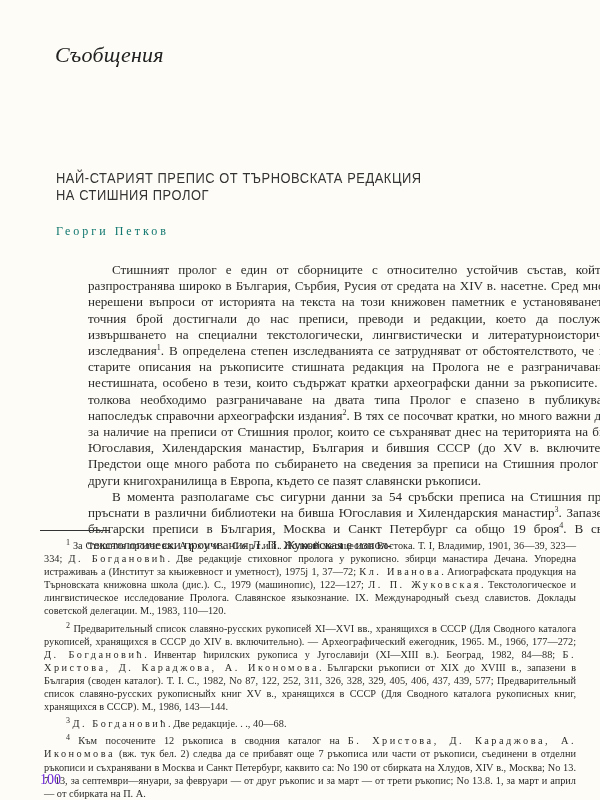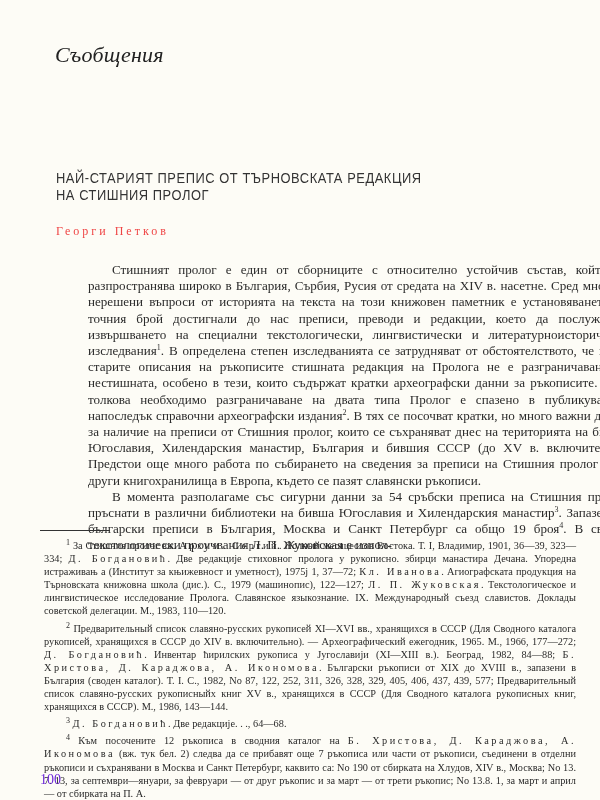--- a/index.html
+++ b/index.html
@@ -17,21 +17,21 @@
     letter-spacing: 0.2px;
   }
   .article-title {
     position: absolute; left: 56px; top: 170px; width: 420px;
     font-family: "Liberation Sans", "DejaVu Sans", sans-serif;
     font-size: 14px; line-height: 17px; letter-spacing: 0.6px;
     color: #333; transform: scaleX(0.92); transform-origin: left top;
   }
   .author {
     position: absolute; left: 56px; top: 224px;
-    font-size: 12px; letter-spacing: 3px; color: #ef4444;
+    font-size: 12px; letter-spacing: 3px; color: #0f766e;
   }
   .body-text {
     position: absolute; left: 40px; top: 262px; width: 540px;
     font-size: 13.1px; line-height: 16.2px; text-align: justify;
     color: #2b2b2b;
     margin-left: 48px;
   }
   .body-text p { margin: 0; text-indent: 24px; }
   sup { font-size: 8px; line-height: 0; vertical-align: super; }
   .rule {
@@ -67,18 +67,18 @@
   <div class="body-text">
     <p><span>Стишният пролог е един от сборниците с относително устойчив състав, който се разпространява широко в България, Сърбия, Русия от средата на XIV в. насетне. Сред многото нерешени въпроси от историята на текста на този книжовен паметник е установяването на точния брой достигнали до нас преписи, преводи и редакции, което да послужи за извършването на специални текстологически, лингвистически и литературноисторически изследвания</span><sup>1</sup><span>. В определена степен изследванията се затрудняват от обстоятелството, че в по-старите описания на ръкописите стишната редакция на Пролога не е разграничавана от нестишната, особено в тези, които съдържат кратки археографски данни за ръкописите. Това толкова необходимо разграничаване на двата типа Пролог е спазено в публикуваните напоследък справочни археографски издания</span><sup>2</sup><span>. В тях се посочват кратки, но много важни данни за наличие на преписи от Стишния пролог, които се съхраняват днес на територията на бивша Югославия, Хилендарския манастир, България и бившия СССР (до XV в. включително). Предстои още много работа по събирането на сведения за преписи на Стишния пролог и от други книгохранилища в Европа, където се пазят славянски ръкописи.</span></p>
     <p><span>В момента разполагаме със сигурни данни за 54 сръбски преписа на Стишния пролог, пръснати в различни библиотеки на бивша Югославия и Хилендарския манастир</span><sup>3</sup><span>. Запазените български преписи в България, Москва и Санкт Петербург са общо 19 броя</span><sup>4</sup><span>. В своите текстологически проучвания Л. П. Жуковская е изпол-</span></p>
   </div>
 
   <div class="rule"></div>
 
   <div class="footnotes">
     <p><sup>1</sup><span> За Стишния пролог вж. </span><span class="spaced">Архим. Сергий</span><span>. Полный месяцеслов Востока. Т. I, Владимир, 1901, 36—39, 323—334; </span><span class="spaced">Д. Богдановић</span><span>. Две редакцијe стиховног пролога у рукописно. збирци манастира Дечана. Упоредна истраживањ а (Институт за књижевност и уметност), 1975j 1, 37—72; </span><span class="spaced">Кл. Иванова</span><span>. Агиографската продукция на Търновската книжовна школа (дис.). С., 1979 (машинопис), 122—127; </span><span class="spaced">Л. П. Жуковская</span><span>. Текстологическое и лингвистическое исследование Пролога. Славянское языкознание. IX. Международный съезд славистов. Доклады советской делегации. М., 1983, 110—120.</span></p>
     <p><sup>2</sup><span> Предварительный список славяно-русских рукописей XI—XVI вв., хранящихся в СССР (Для Сводного каталога рукописей, хранящихся в СССР до XIV в. включительно). — Археографический ежегодник, 1965. М., 1966, 177—272; </span><span class="spaced">Д. Богдановић</span><span>. Инвентар ћирилских рукописа у Југославији (XI—XIII в.). Београд, 1982, 84—88; </span><span class="spaced">Б. Христова, Д. Караджова, А. Икономова</span><span>. Български ръкописи от XIX до XVIII в., запазени в България (своден каталог). Т. I. С., 1982, No 87, 122, 252, 311, 326, 328, 329, 405, 406, 437, 439, 577; Предварительный список славяно-русских рукописныйх книг XV в., хранящихся в СССР (Для Сводного каталога рукописных книг, хранящихся в СССР). М., 1986, 143—144.</span></p>
-    <p><sup>3</sup> <span class="spaced">Д. Богдановић</span><span>. Две редакцијe. . ., 64—68.</span></p>
+    <p><sup>3</sup> <span class="spaced">Д. Богдановић</span><span>. Две редакцијe. . ., 40—68.</span></p>
     <p><sup>4</sup><span> Към посочените 12 ръкописа в сводния каталог на </span><span class="spaced">Б. Христова, Д. Караджова, А. Икономова</span><span> (вж. тук бел. 2) следва да се прибавят още 7 ръкописа или части от ръкописи, съединени в отделни ръкописи и съхранявани в Москва и Санкт Петербург, каквито са: No 190 от сбирката на Хлудов, XIV в., Москва; No 13. 7. 13, за септември—януари, за февруари — от друг ръкопис и за март — от трети ръкопис; No 13.8. 1, за март и април — от сбирката на П. А.</span></p>
   </div>
 
   <div class="page-number">100</div>
 </div>
 
 </body></html>

